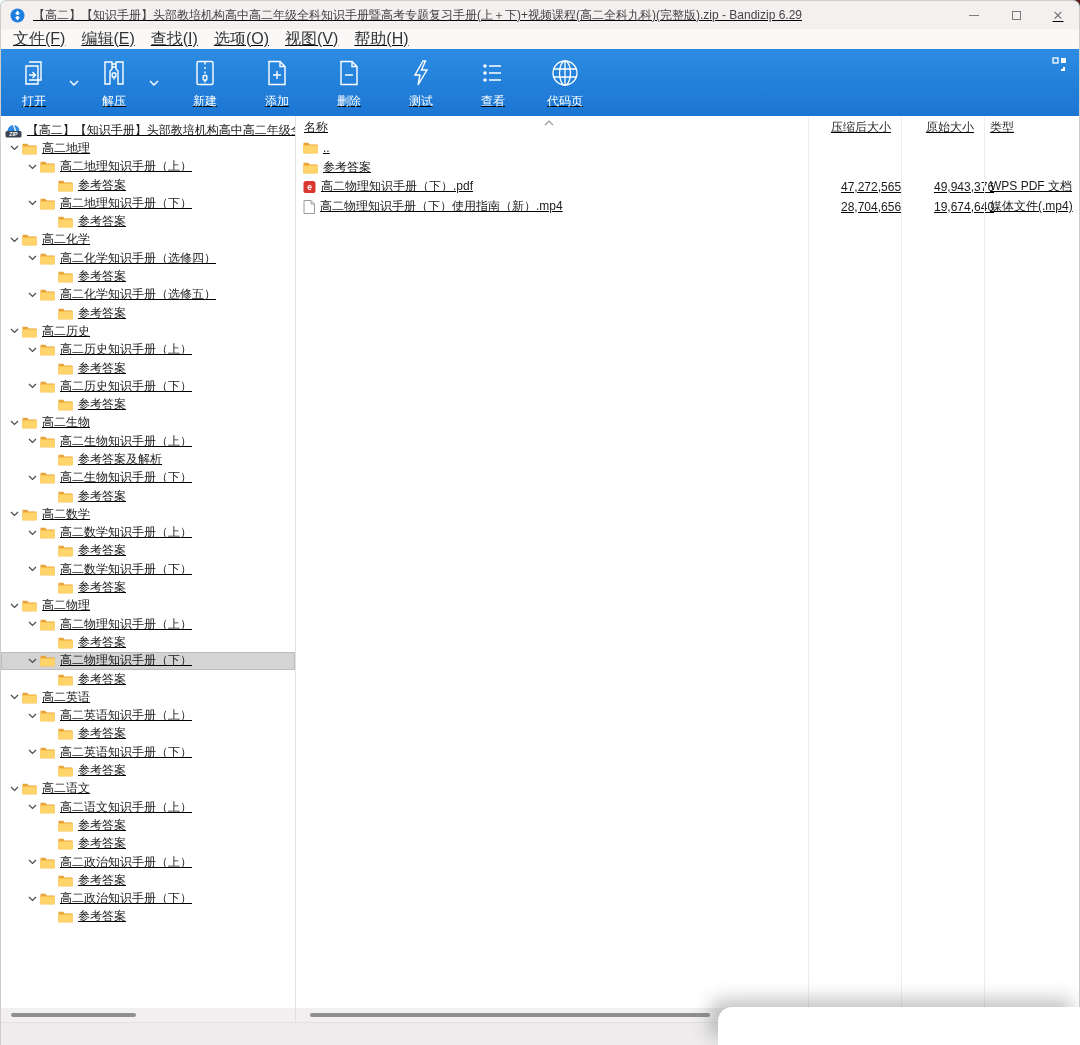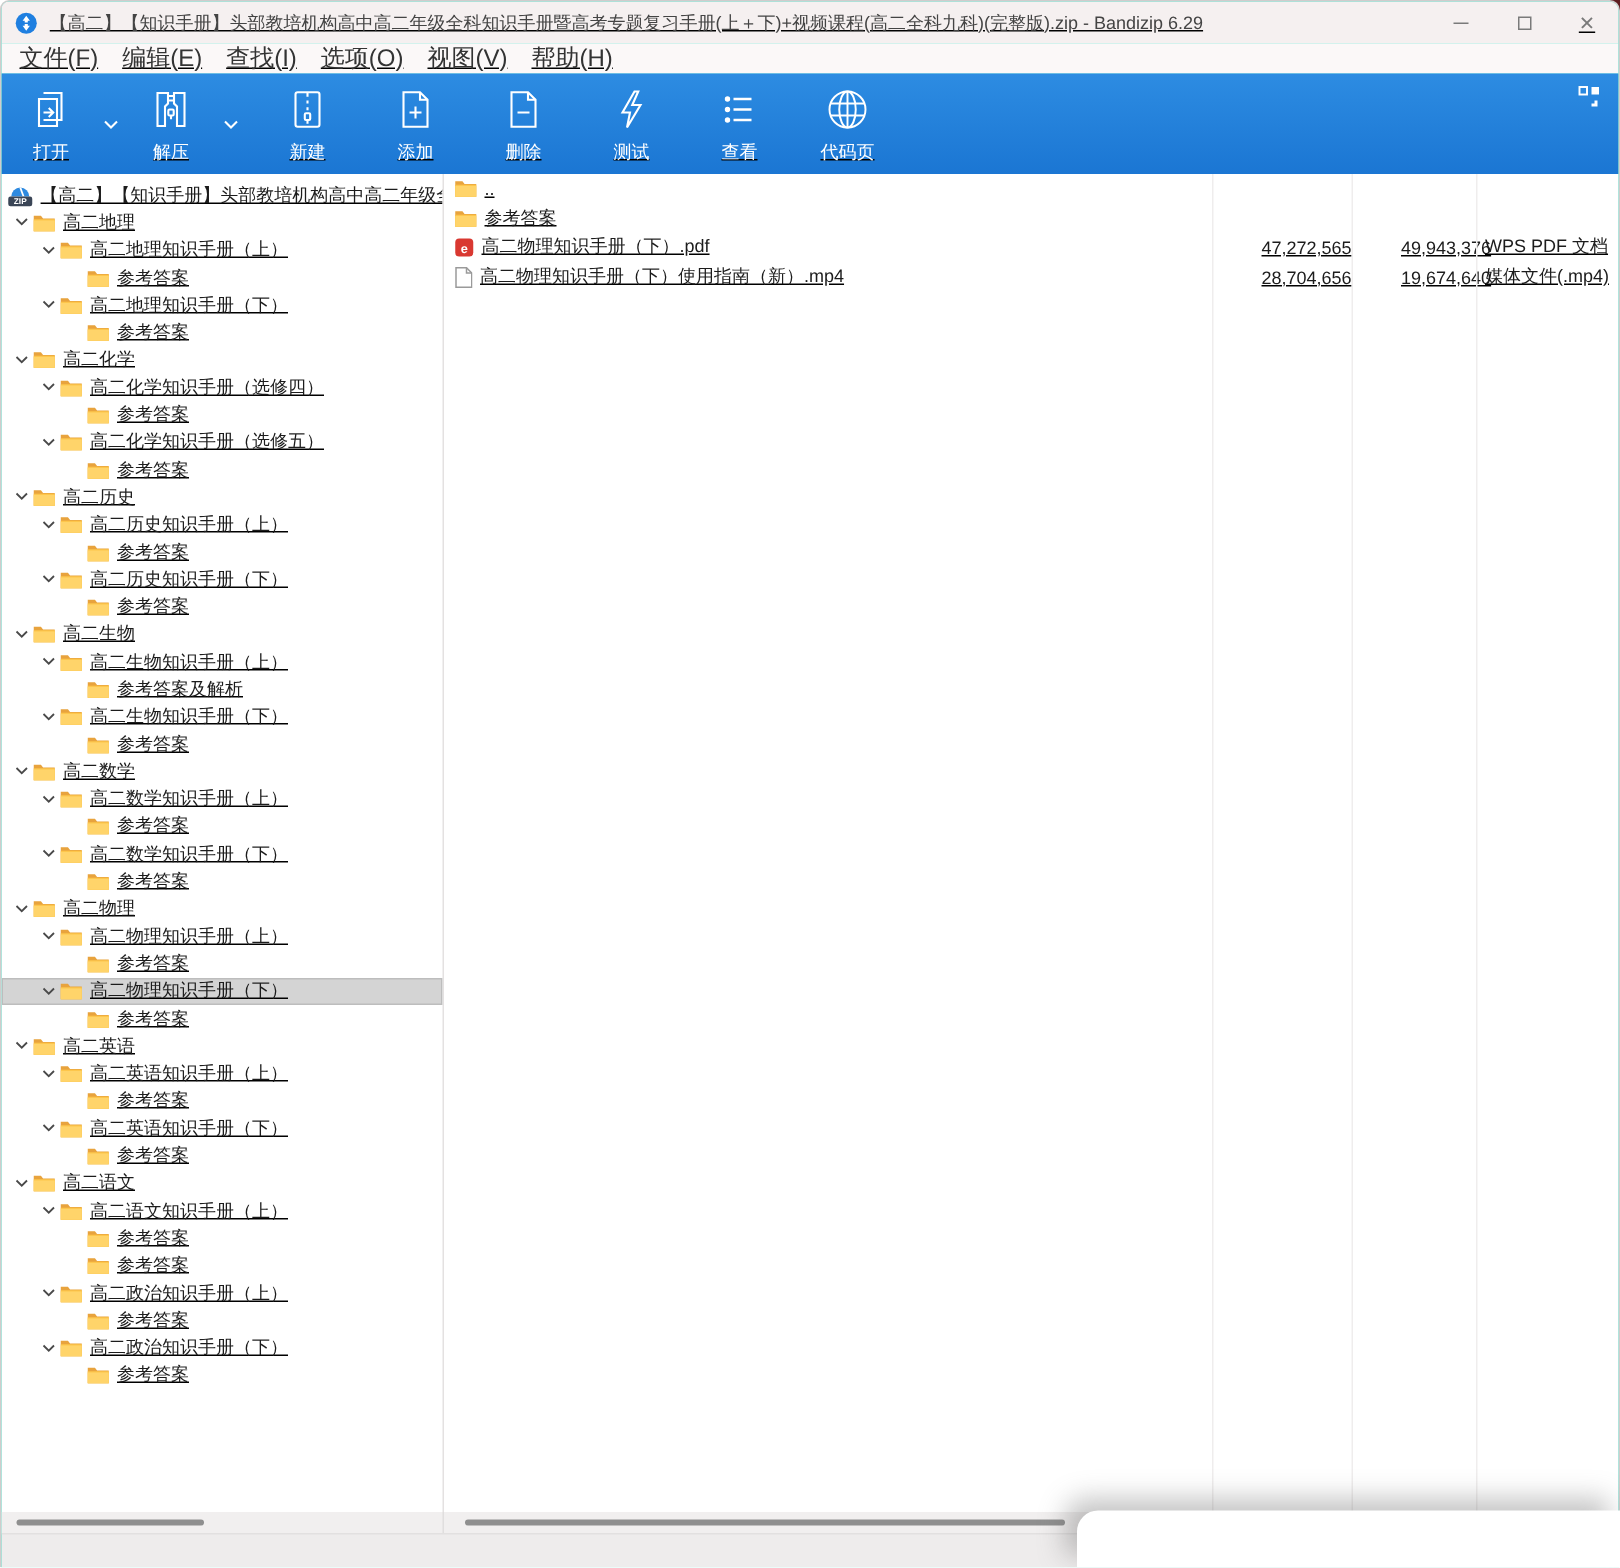--- a/index.html
+++ b/index.html
@@ -817,20 +817,31 @@
                 <path d="M0.5 5 h14 v7.2 h-14 z" fill="#ffd46a"></path>
               </svg>
             </span>
             <span class="tree-label">参考答案</span>
           </div>
         </div>
       <div id="file-panel">
         <div class="col-sep" style="left:512px"></div>
         <div class="col-sep" style="left:605px"></div>
         <div class="col-sep" style="left:688px"></div>
+        <div id="list-header">
+          <div id="sort-arrow">
+            <svg width="10" height="6" viewBox="0 0 10 6">
+                <polyline points="1,5 5,1 9,5" fill="none" stroke="#9a9a9a" stroke-width="1.2"></polyline>
+              </svg>
+          </div>
+          <div class="hdr-cell hdr-name">名称</div>
+          <div class="hdr-cell hdr-right">压缩后大小</div>
+          <div class="hdr-cell hdr-right">原始大小</div>
+          <div class="hdr-cell hdr-type">类型</div>
+        </div>
         <div id="list-body">
             <div class="file-row">
               <div class="cell-name">
                 <span class="file-icon">
                   <svg width="15" height="13" viewBox="0 0 15 13">
                     <path d="M0.5 1.8 h4.8 l1.4 1.8 h7.8 v8.6 h-14 z" fill="#e8a33d"></path>
                     <path d="M0.5 4.2 h14 v8 h-14 z" fill="#fdc64b"></path>
                     <path d="M0.5 5 h14 v7.2 h-14 z" fill="#ffd46a"></path>
                   </svg>
                 </span>

